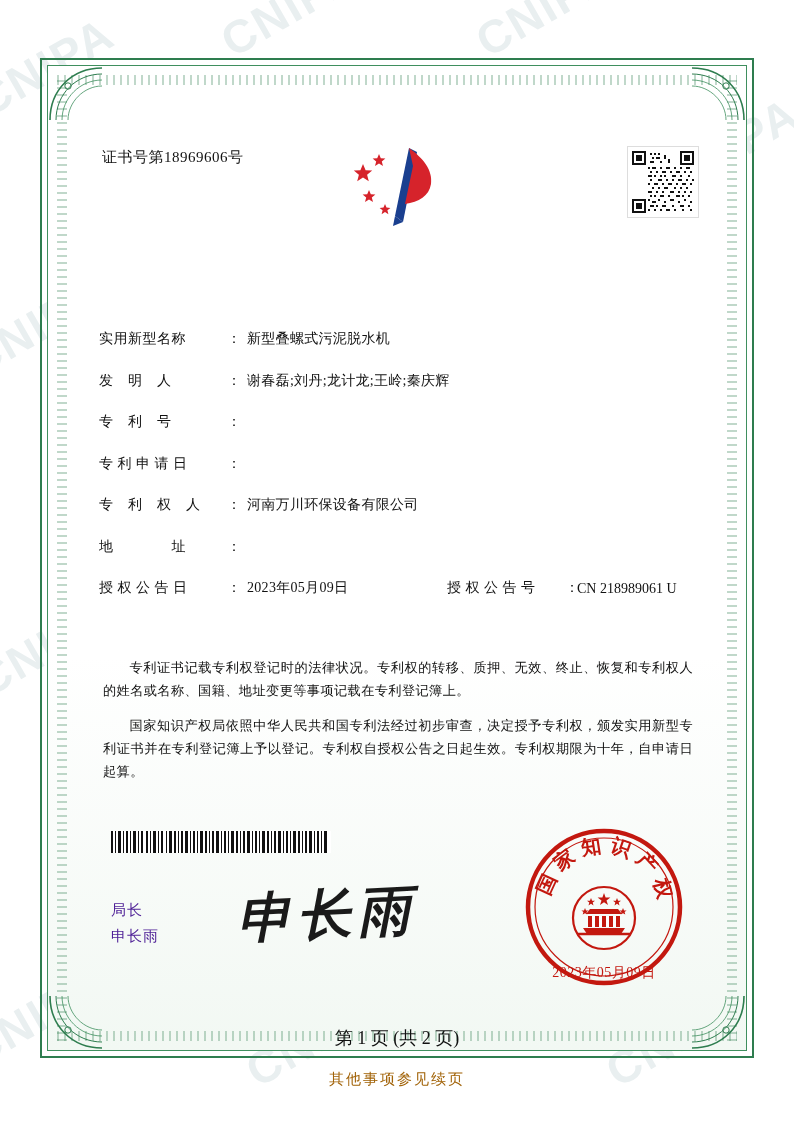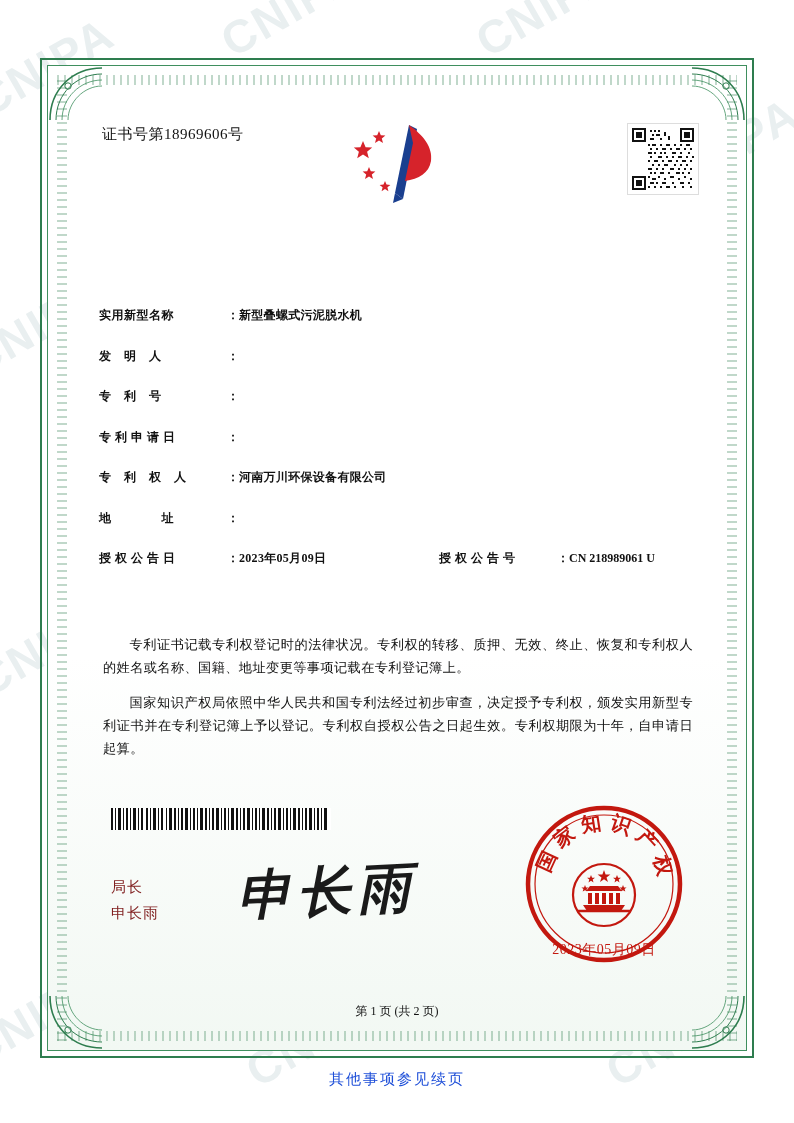--- a/index.html
+++ b/index.html
@@ -82,21 +82,21 @@
   .corner svg { display: block; }
   .c-tl { left: 48px;  top: 66px; }
   .c-tr { right: 48px; top: 66px;  transform: scaleX(-1); }
   .c-bl { left: 48px;  bottom: 73px; transform: scaleY(-1); }
   .c-br { right: 48px; bottom: 73px; transform: scale(-1,-1); }
 
   
   .content {
     position: absolute;
     left: 47px;
-    top: 51px;
+    top: 74px;
     width: 700px;
     height: 712px;
     z-index: 2;
   }
 
   .cert-no {
     position: absolute;
     left: 55px;
     top: 74px;
     font-size: 15px;
@@ -138,39 +138,39 @@
   }
 
   .fields {
     position: absolute;
     left: 52px;
     top: 256px;
     width: 600px;
   }
   .field-row {
     display: flex;
-    align-items: center;
+    align-items: flex-end;
     margin-bottom: 23.5px;
-    font-size: 12px;
+    font-size: 14px;
     color: #111;
-    font-weight: bold;
   }
   .f-label {
     width: 128px;
     flex: none;
     color: #111;
     letter-spacing: 0.5px;
   }
   .f-colon {
     width: 12px;
     flex: none;
   }
   .f-value {
     flex: 1;
     letter-spacing: 0.3px;
+    margin-left: 8px;
   }
   .field-row.two-col .f-value { flex: none; width: 200px; }
   .f-label2 {
     width: 118px;
     flex: none;
     letter-spacing: 0.5px;
   }
   .f-value2 { flex: 1; }
 
   .paragraphs {
@@ -196,21 +196,21 @@
     width: 220px;
     height: 22px;
   }
 
   .signature-block {
     position: absolute;
     left: 64px;
     top: 823px;
     font-size: 15px;
     line-height: 26px;
-    color: #7f1d1d;
+    color: #4c1d95;
     letter-spacing: 1px;
   }
 
   .signature-script {
     position: absolute;
     left: 190px;
     top: 805px;
     font-family: "Liberation Serif", serif;
     font-size: 54px;
     font-style: italic;
@@ -238,32 +238,32 @@
     font-size: 14px;
     letter-spacing: 0.5px;
   }
 
   .page-num {
     position: absolute;
     left: 0;
     right: 0;
     top: 952px;
     text-align: center;
-    font-size: 12px;
+    font-size: 18px;
     color: #111;
   }
 
   .footer-note {
     position: absolute;
     left: 0;
     right: 0;
     top: 1070px;
     text-align: center;
     font-size: 15px;
-    color: #1d4ed8;
+    color: #a16207;
     letter-spacing: 2px;
     z-index: 3;
   }
 </style>
 </head>
 <body>
 
 <div class="watermark-layer">
   <div class="wm" style="left:-30px; top:40px;">CNIPA</div>
   <div class="wm" style="left:215px; top:-20px;">CNIPA</div>
@@ -451,20 +451,21 @@
 
     <div class="fields">
       <div class="field-row">
         <span class="f-label">实用新型名称</span>
         <span class="f-colon">：</span>
         <span class="f-value">新型叠螺式污泥脱水机</span>
       </div>
       <div class="field-row">
         <span class="f-label">发　明　人</span>
         <span class="f-colon">：</span>
+        <span class="f-value">谢春磊;刘丹;龙计龙;王岭;秦庆辉</span>
       </div>
       <div class="field-row">
         <span class="f-label">专　利　号</span>
         <span class="f-colon">：</span>
       </div>
       <div class="field-row">
         <span class="f-label">专 利 申 请 日</span>
         <span class="f-colon">：</span>
       </div>
       <div class="field-row">

